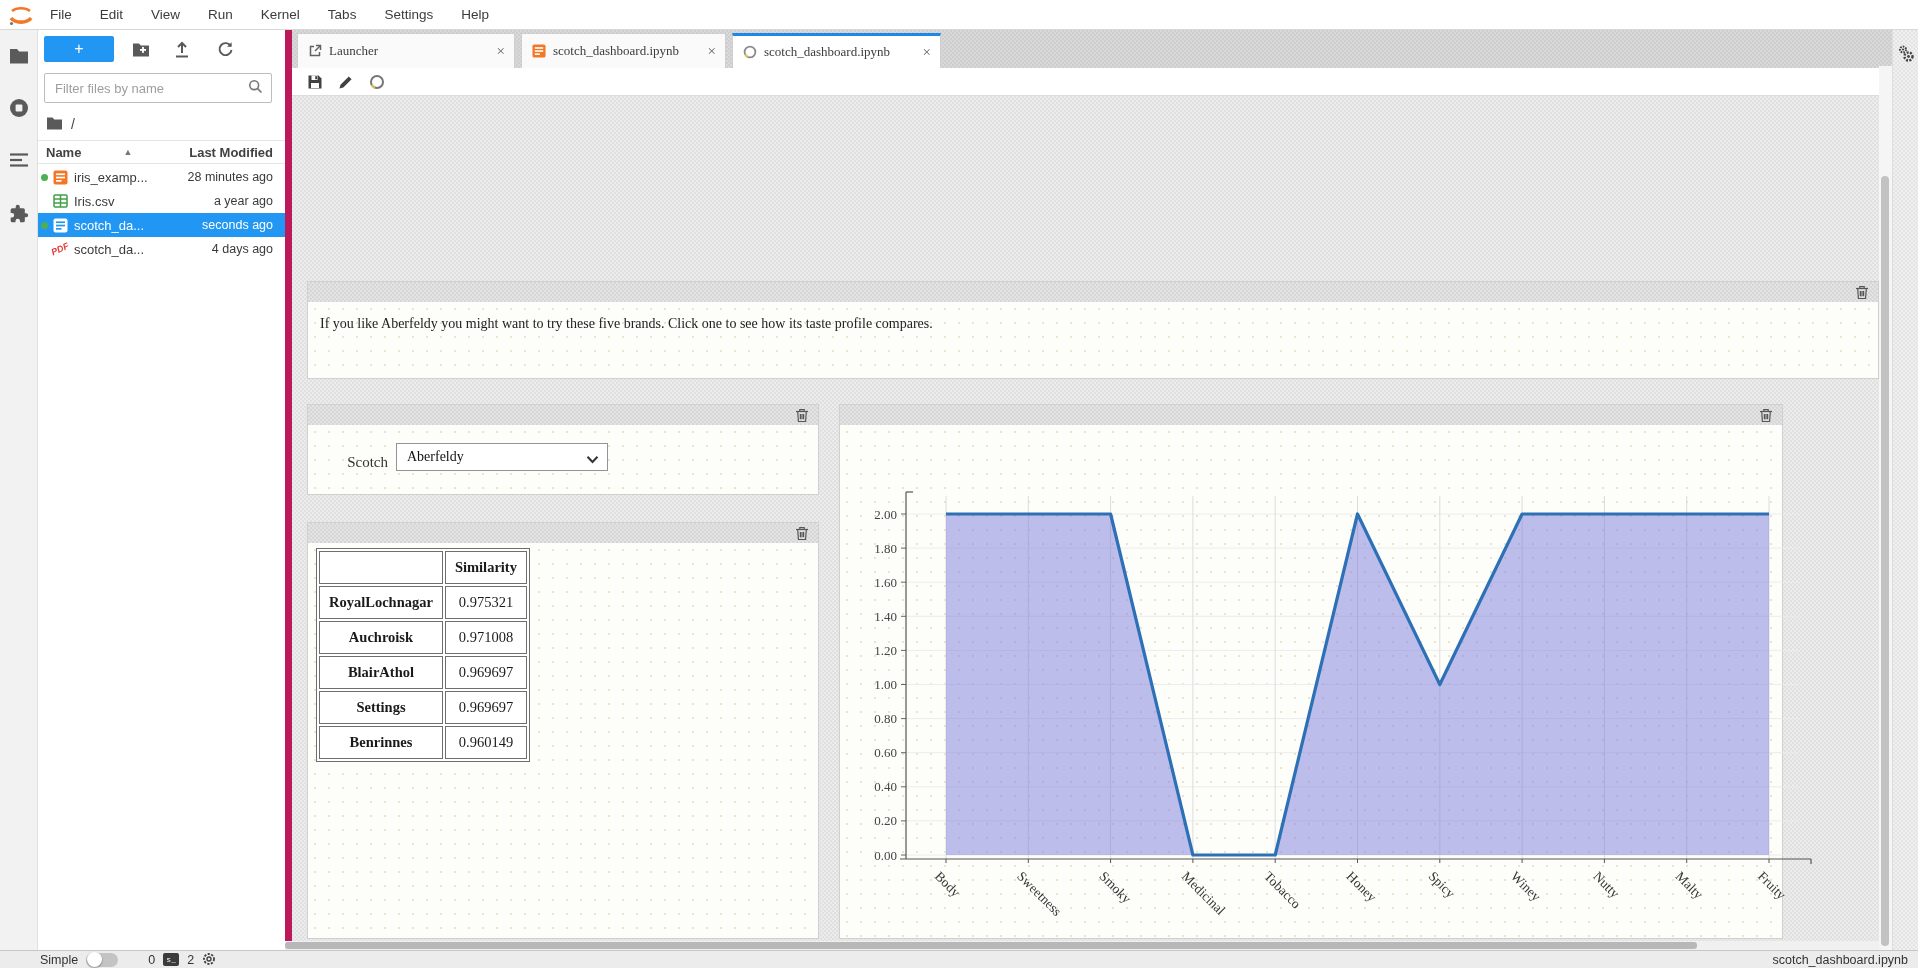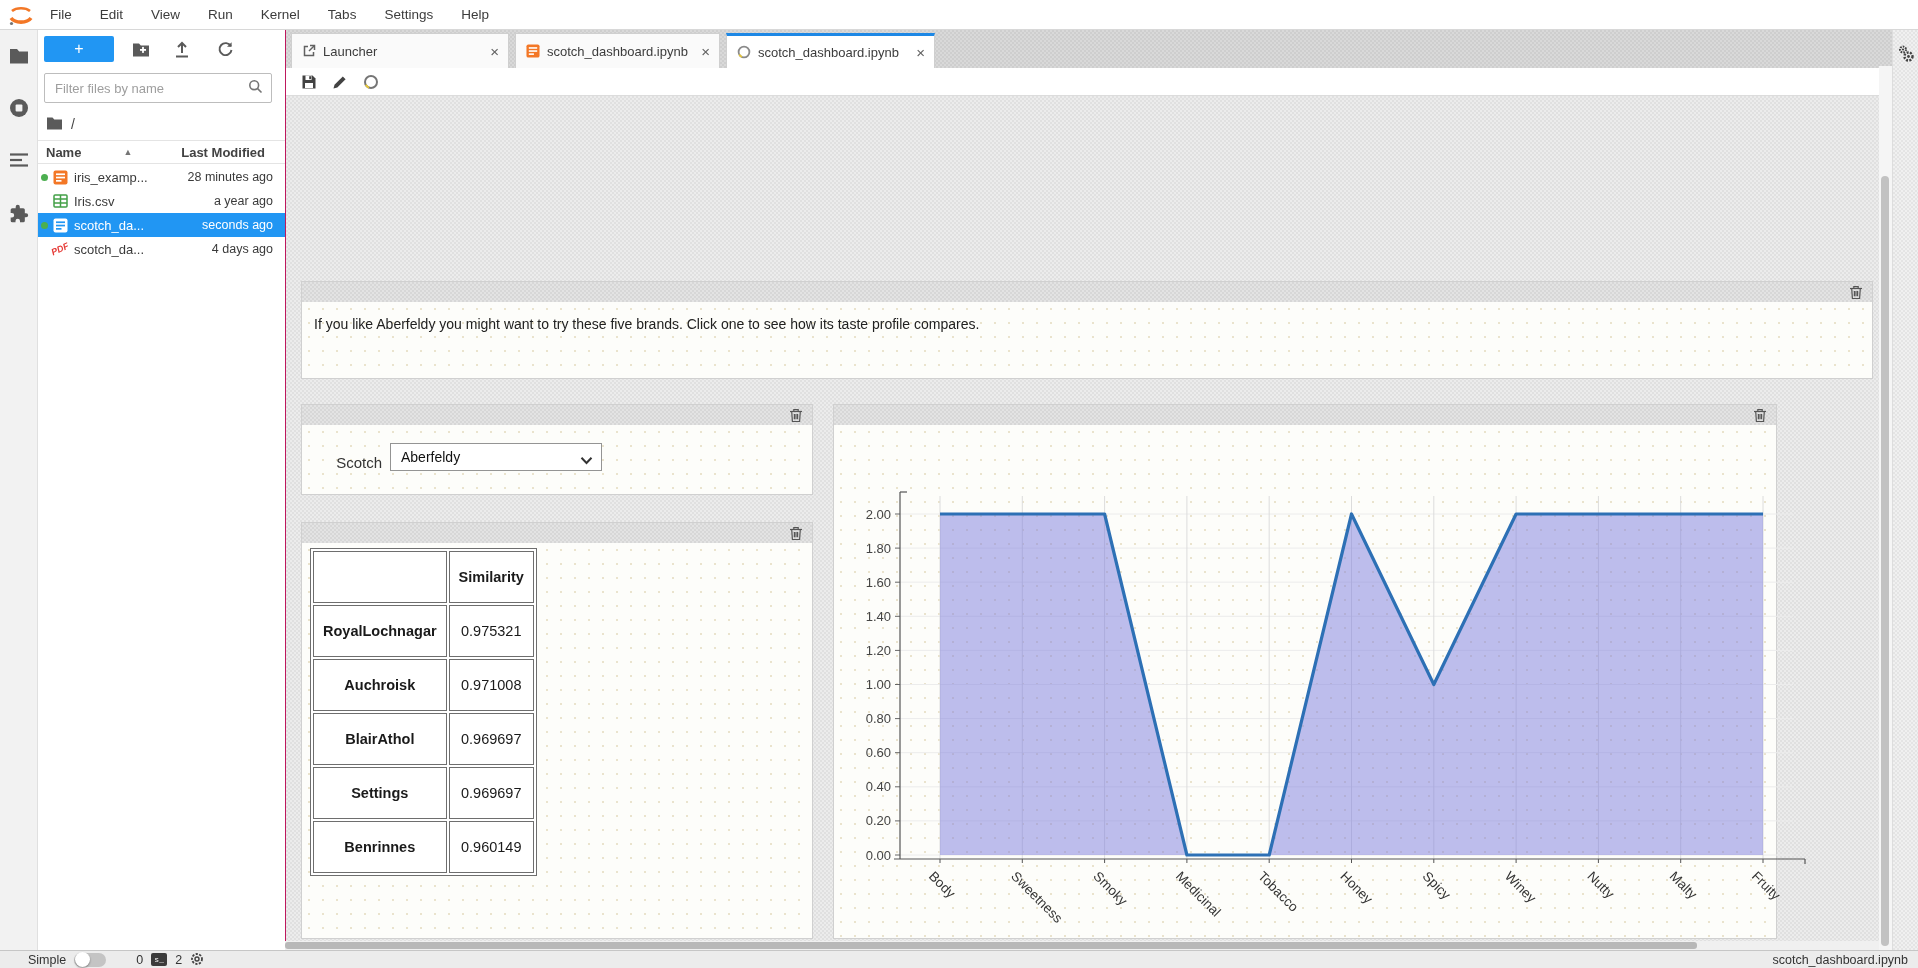--- a/index.html
+++ b/index.html
@@ -31,32 +31,32 @@
   .fb-tool { position:absolute; top:9px; width:20px; height:20px; display:flex; align-items:center; justify-content:center; }
   #filter-wrap { position:absolute; left:6px; top:43px; width:228px; height:30px; border:1px solid #bdbdbd;
     border-radius:2px; background:#fff; display:flex; align-items:center; }
   #filter-input { flex:1; border:none; outline:none; font-size:13px; padding:0 4px 0 10px; color:#555; background:transparent; font-family:"Liberation Sans",sans-serif; }
   #filter-input::placeholder { color:#9e9e9e; }
   #breadcrumb { position:absolute; left:8px; top:82px; height:24px; display:flex; align-items:center; gap:8px; font-size:14px; color:#444; }
   #fb-header { position:absolute; left:0; top:110px; width:247px; height:24px; border-top:1px solid #e4e4e4;
     border-bottom:1px solid #e4e4e4; display:flex; align-items:center; font-size:13px; font-weight:bold; color:#424242; }
   #fb-header .col-name { padding-left:8px; }
   #fb-header .sort-caret { margin-left:42px; font-size:9px; color:#757575; }
-  #fb-header .col-mod { margin-left:auto; padding-right:20px; font-weight:bold; }
+  #fb-header .col-mod { margin-left:auto; padding-right:12px; font-weight:bold; }
   .file-row { position:relative; height:24px; display:flex; align-items:center; font-size:13px; color:#3a3a3a; cursor:pointer; }
   .file-row.selected { background:#2196f3; color:#fff; }
   .run-dot { width:7px; height:7px; border-radius:50%; background:#4caf50; position:absolute; left:3px; top:9px; }
   .file-icon { width:16px; height:16px; margin-left:14px; display:flex; align-items:center; justify-content:center; }
   .file-name { margin-left:6px; white-space:nowrap; }
   .file-time { margin-left:auto; padding-right:12px; font-size:12.5px; }
   #file-list { position:absolute; left:0; top:135px; width:247px; }
   .pdf-glyph { color:#e53935; font-weight:bold; font-style:italic; font-size:9px; transform:rotate(-25deg); letter-spacing:0; }
 
   
-  #main { position:absolute; left:285px; top:30px; width:1608px; height:920px; border-left:1px solid #be185d; }
+  #main { position:absolute; left:285px; top:30px; width:1608px; height:920px; border-left:7px solid #be185d;font-family:Liberation Serif, serif; }
   #tabbar { position:absolute; left:0; top:0; width:1608px; height:38px; background-color:#d9d9d9; }
   .tab { position:absolute; top:3px; height:35px; background:#fafafa; display:flex; align-items:center;
     font-size:13px; color:#3c3c3c; cursor:pointer; border:1px solid #cfcfcf; border-bottom:none; }
   .tab.active { background:#fff; border-top:3px solid #1e88e5; padding-top:0; }
   .tab .tab-icon { margin:0 7px 0 9px; width:15px; height:15px; display:flex; align-items:center; justify-content:center; }
   .tab .tab-close { margin-left:auto; margin-right:9px; color:#616161; font-size:15px; line-height:15px; cursor:pointer; }
   .tab .tab-label { white-space:nowrap; }
 
   #nbtoolbar { position:absolute; left:0; top:38px; width:1608px; height:28px; background:#fff; border-bottom:1px solid #dcdcdc;
     display:flex; align-items:center; gap:13px; padding-left:14px; }
@@ -77,41 +77,41 @@
 
   #intro-text { padding:14px 12px; font-size:14px; color:#212121; }
 
   #scotch-row { display:flex; align-items:flex-end; margin-top:18px; }
   #scotch-label { width:88px; text-align:right; font-size:15px; color:#333; padding-right:8px; }
   #scotch-select { width:212px; height:28px; border:1px solid #949494; background:#fff; display:flex; align-items:center;
     font-size:14px; color:#111; padding-left:10px; cursor:pointer; position:relative; }
   #scotch-select .chev { position:absolute; right:8px; top:8px; }
 
   #sim-table { border-collapse:separate; border-spacing:2px; border:1px solid #6e6e6e; margin:5px 0 0 8px; background:#fff; }
-  #sim-table td, #sim-table th { border:1px solid #6e6e6e; padding:17px 9px; font-size:14.5px; text-align:center; color:#1a1a1a; background:#fff; }
+  #sim-table td, #sim-table th { border:1px solid #6e6e6e; padding:7px 9px; font-size:14.5px; text-align:center; color:#1a1a1a; background:#fff; }
   #sim-table th { font-weight:bold; }
   #sim-table td.rowhead { font-weight:bold; min-width:96px;margin-left:17px; }
   #sim-table td.val { min-width:62px; font-weight:normal; }
 
   #chart-svg { position:absolute; left:6px; top:24px; }
 
   
   #vscroll-track { position:absolute; left:1879px; top:66px; width:13px; height:884px; background:#f5f5f5; z-index:4; }
   #vscroll-thumb { position:absolute; left:2px; top:110px; width:8px; height:770px; background:#c2c2c2; border-radius:4px; }
   #hscroll-track { position:absolute; left:285px; top:941px; width:1594px; height:9px; background:#f0f0f0; z-index:4; }
   #hscroll-thumb { position:absolute; left:0; top:1px; width:1412px; height:7px; background:#b8b8b8; border-radius:3px; }
 
   
   #rightstrip { position:absolute; left:1892px; top:30px; width:26px; height:920px; background-color:#f0f0f0; border-left:1px solid #ddd; }
   #gears-btn { position:absolute; left:4px; top:14px; width:18px; height:20px; cursor:pointer; }
 
   
   #statusbar { position:absolute; left:0; top:950px; width:1918px; height:18px; background:#ececec; border-top:1px solid #c6c6c6;
     display:flex; align-items:center; font-size:12.5px; color:#333; z-index:6; }
-  #sb-left { display:flex; align-items:center; gap:8px; padding-left:28px; }
+  #sb-left { display:flex; align-items:center; gap:8px; padding-left:40px; }
   #simple-toggle { width:32px; height:14px; border-radius:7px; background:#c4c4c4; position:relative; cursor:pointer; }
   #simple-toggle .knob { position:absolute; left:1px; top:-1px; width:15px; height:15px; border-radius:50%; background:#fff;
     box-shadow:0 1px 2px rgba(0,0,0,.4); }
   #terminal-badge { width:16px; height:13px; background:#3b3b3b; border-radius:2px; color:#fff; font-size:8px;
     font-family:"Liberation Mono",monospace; display:flex; align-items:center; justify-content:center; }
   #sb-message { position:absolute; left:0; right:0; text-align:center; pointer-events:none; }
   #sb-file { margin-left:auto; padding-right:10px; }
 </style>
 </head>
 <body>

